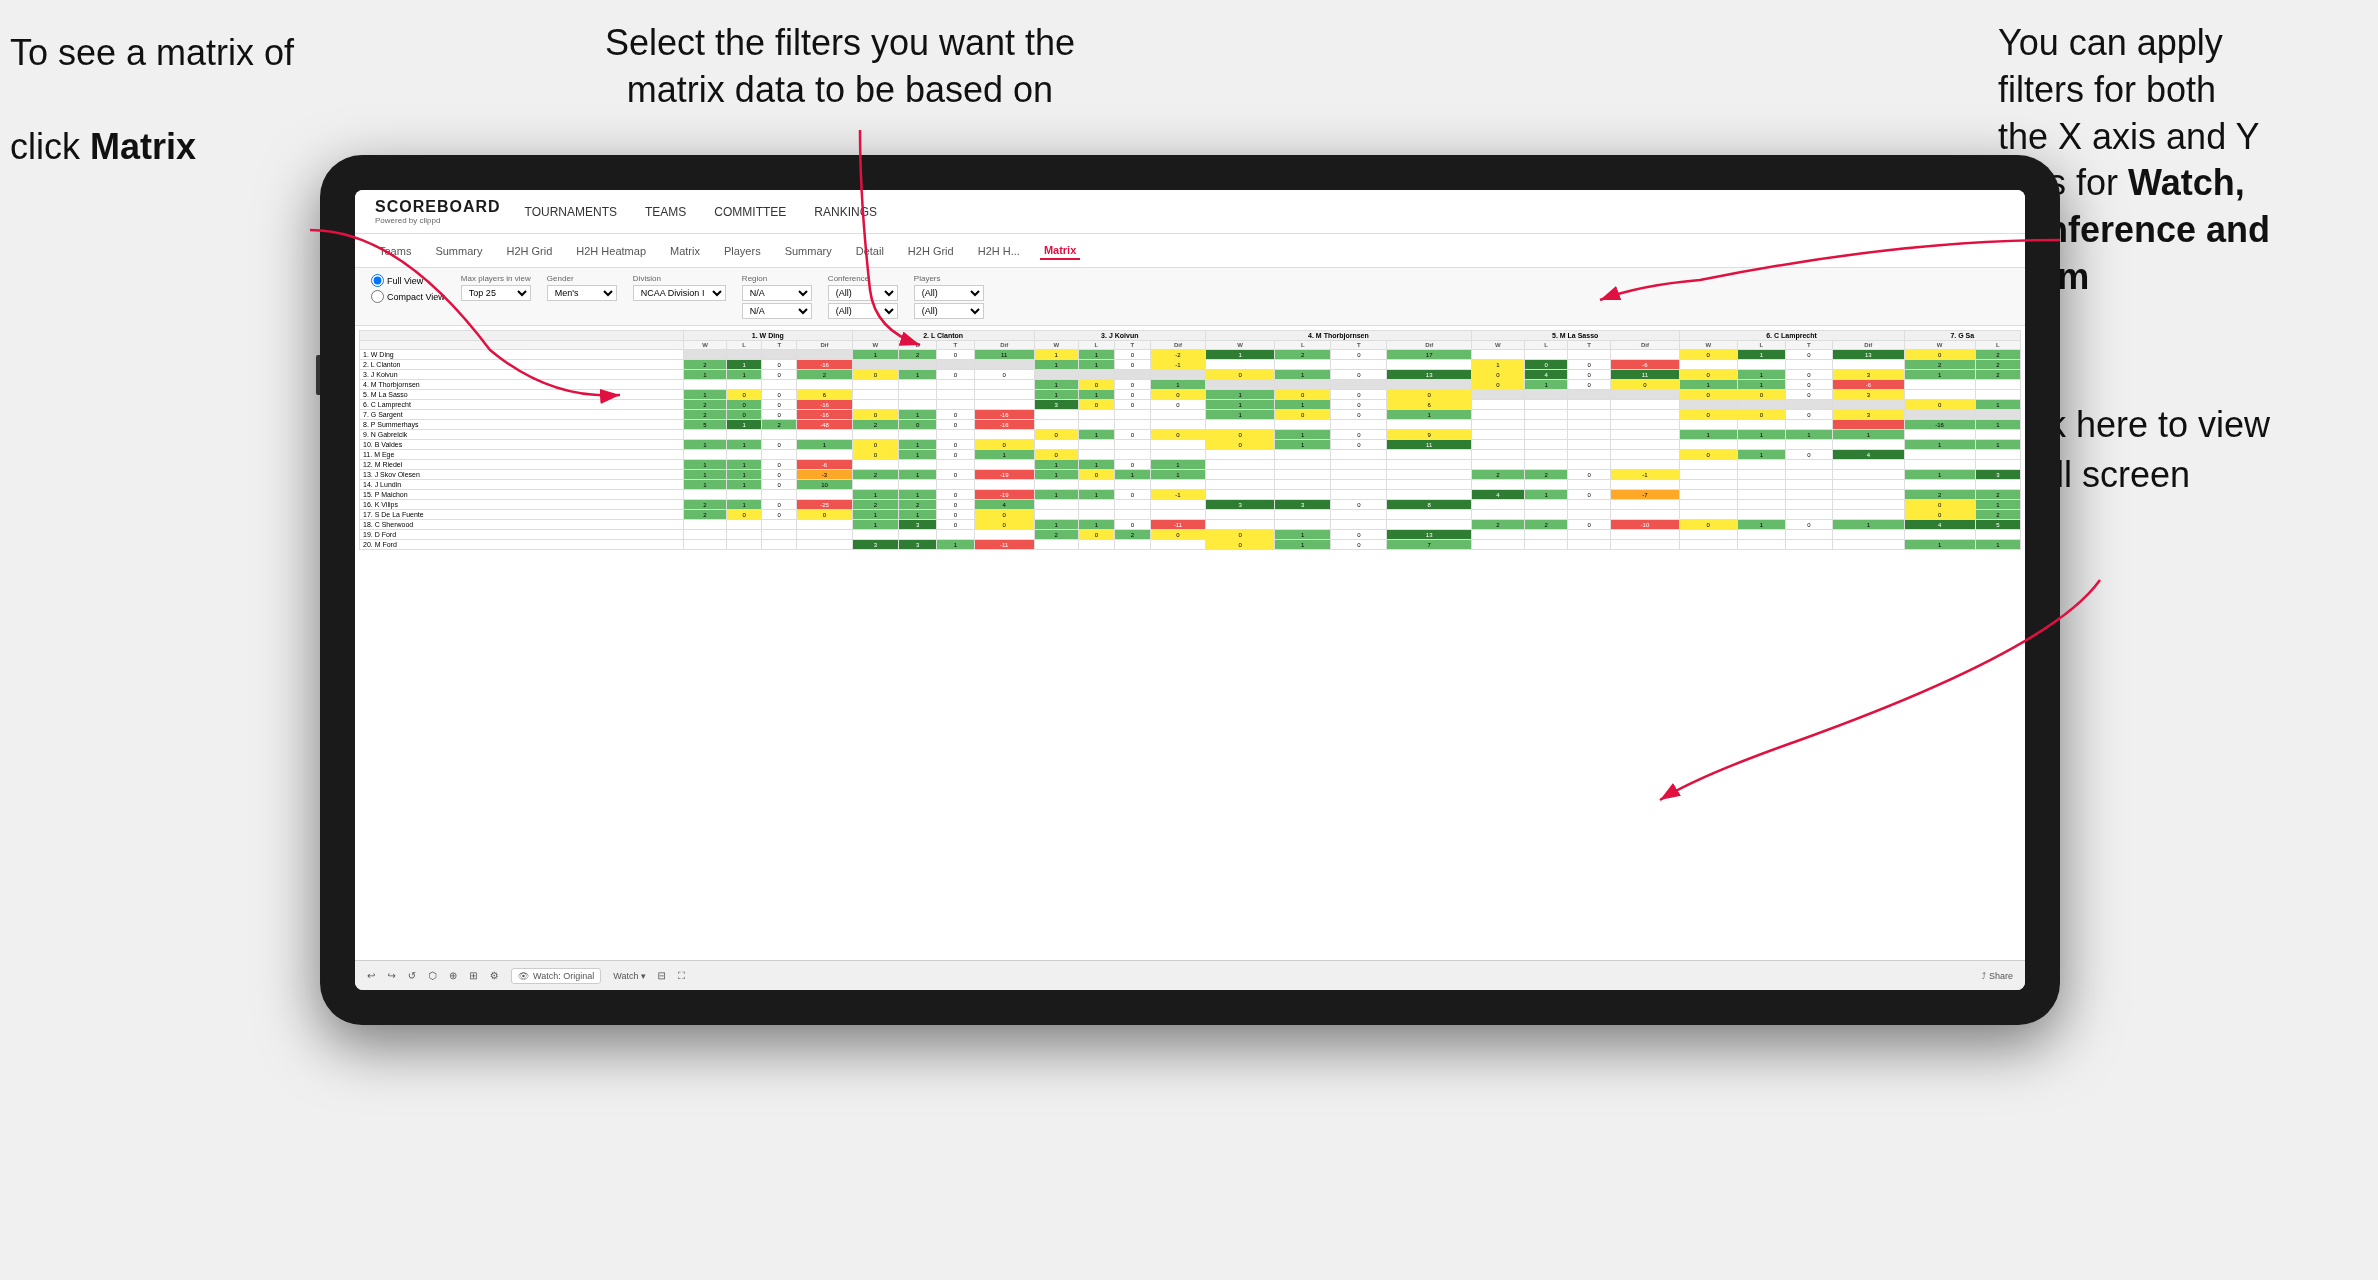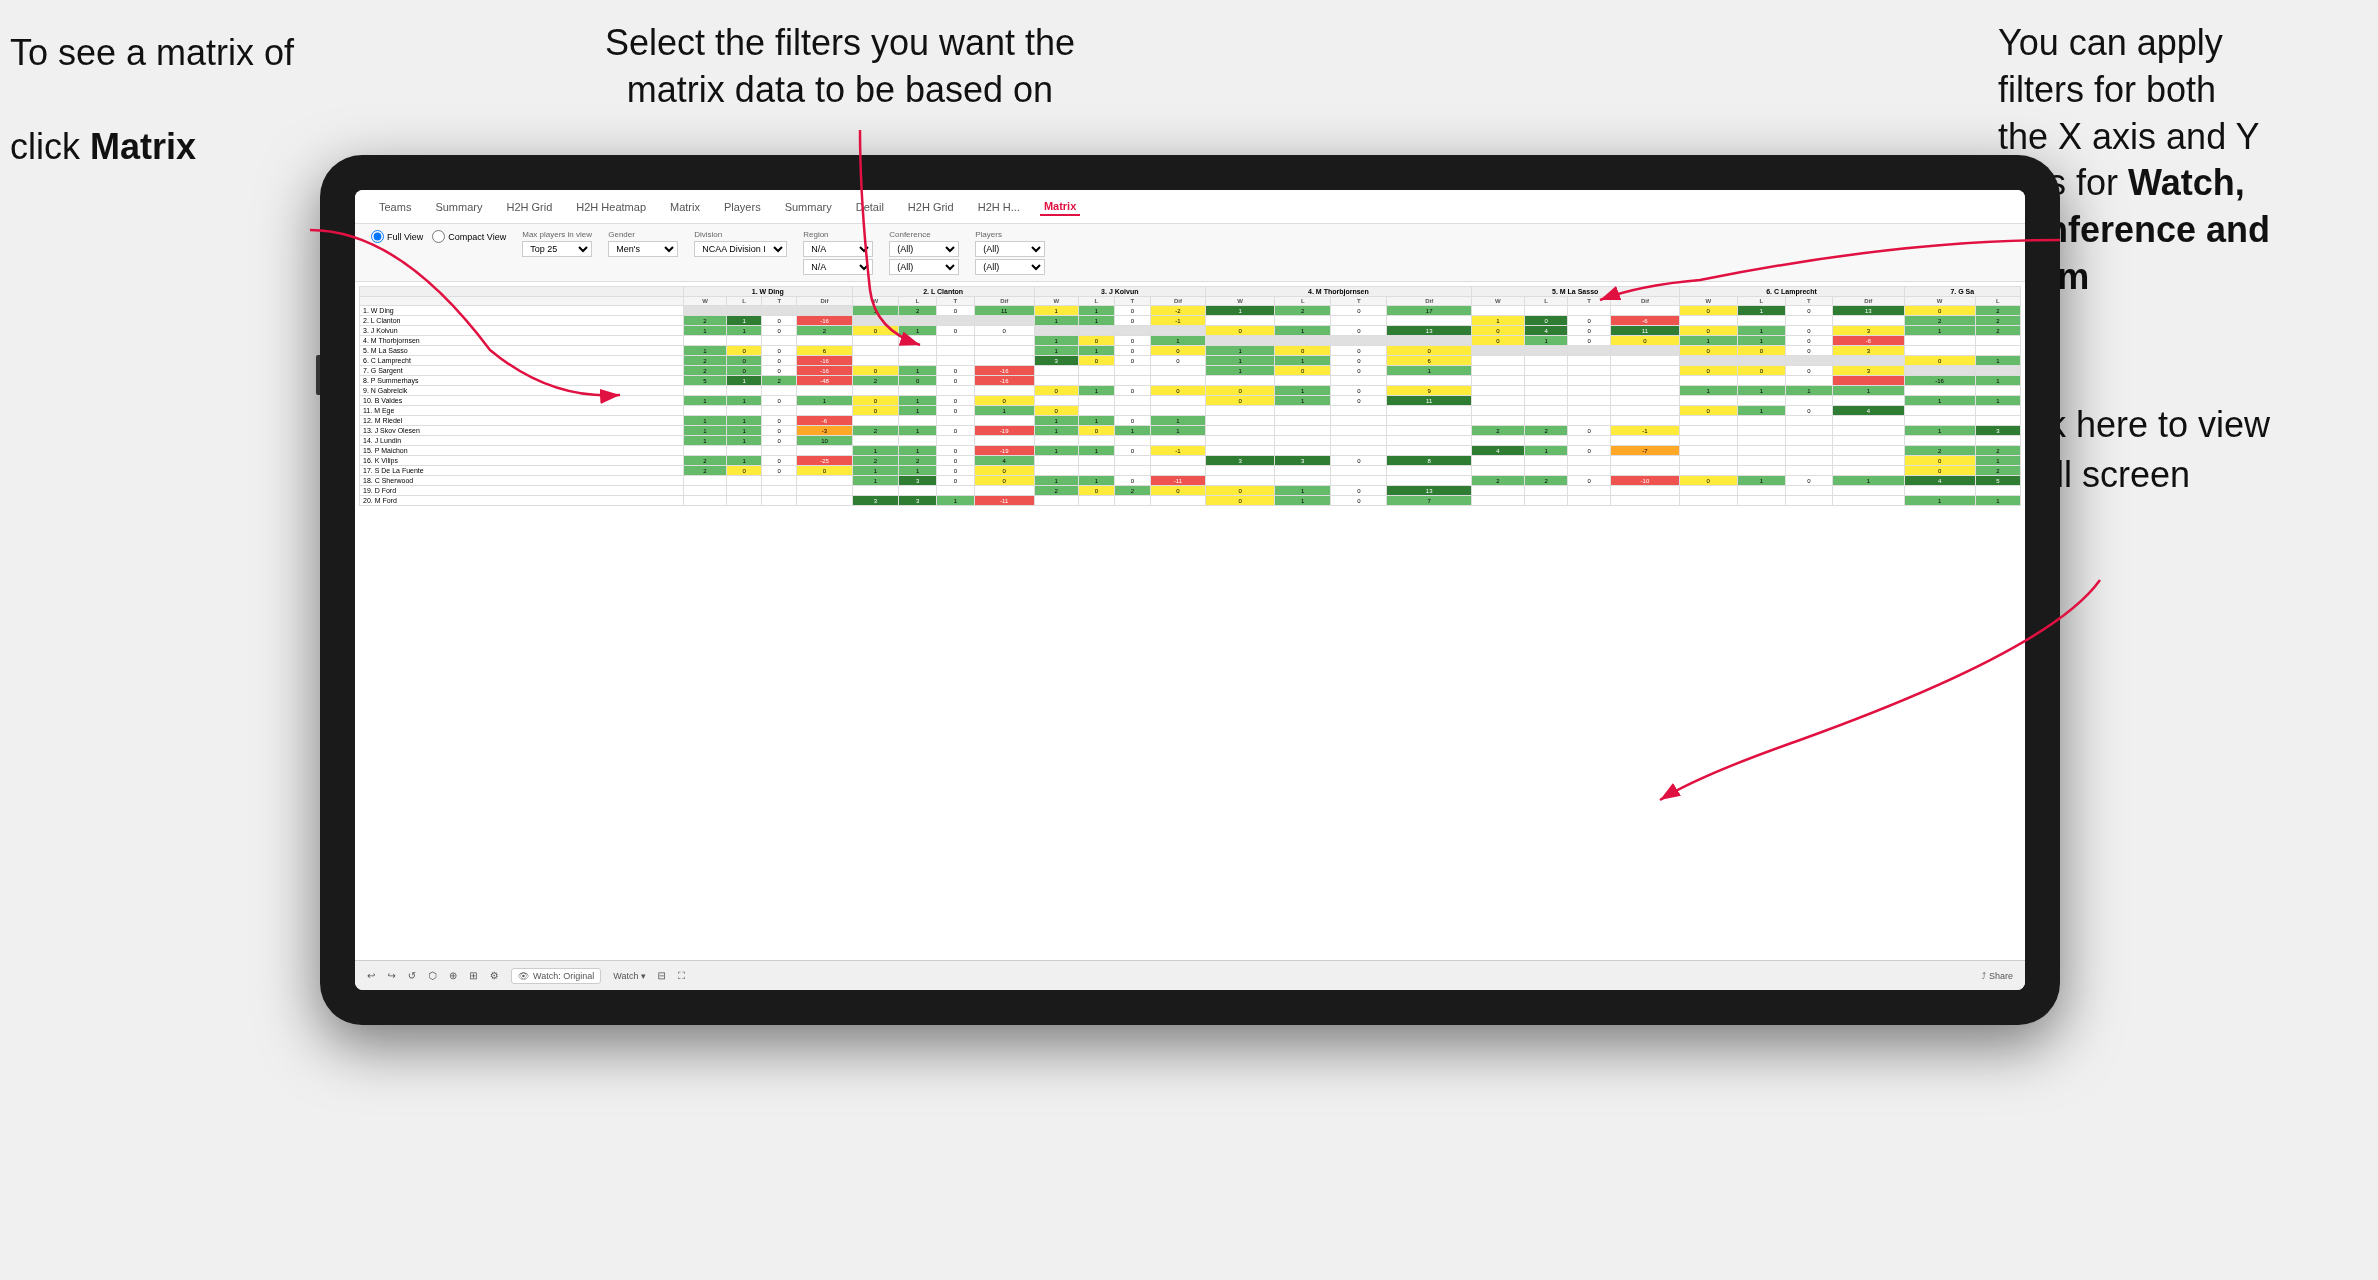--- a/index.html
+++ b/index.html
@@ -159,22 +159,22 @@
       padding: 6px 16px;
       display: flex;
       align-items: flex-start;
       gap: 16px;
       flex-shrink: 0;
       flex-wrap: wrap;
     }
 
     .view-options {
       display: flex;
-      flex-direction: row;
-      gap: 9px;
+      flex-direction: column;
+      gap: 3px;
       font-size: 9px;
     }
 
     .radio-option {
       display: flex;
       align-items: center;
       gap: 3px;
       font-size: 9px;
     }
 
@@ -319,20 +319,32 @@
 
 <div class="annotation" id="ann-right2">
   <span>Click here to view</span><br>
   <span>in full screen</span>
 </div>
 
 <div class="tablet">
   <div class="tablet-button"></div>
   <div class="tablet-screen">
 
+    <div class="top-nav">
+      <div class="scoreboard-logo">
+        <span class="logo-title">SCOREBOARD</span>
+        <span class="logo-sub">Powered by clippd</span>
+      </div>
+      <div class="nav-items">
+        <span class="nav-item">TOURNAMENTS</span>
+        <span class="nav-item">TEAMS</span>
+        <span class="nav-item">COMMITTEE</span>
+        <span class="nav-item">RANKINGS</span>
+      </div>
+    </div>
 
     <div class="sub-nav">
       <span class="sub-nav-item">Teams</span>
       <span class="sub-nav-item">Summary</span>
       <span class="sub-nav-item">H2H Grid</span>
       <span class="sub-nav-item">H2H Heatmap</span>
       <span class="sub-nav-item">Matrix</span>
       <span class="sub-nav-item">Players</span>
       <span class="sub-nav-item">Summary</span>
       <span class="sub-nav-item">Detail</span>

